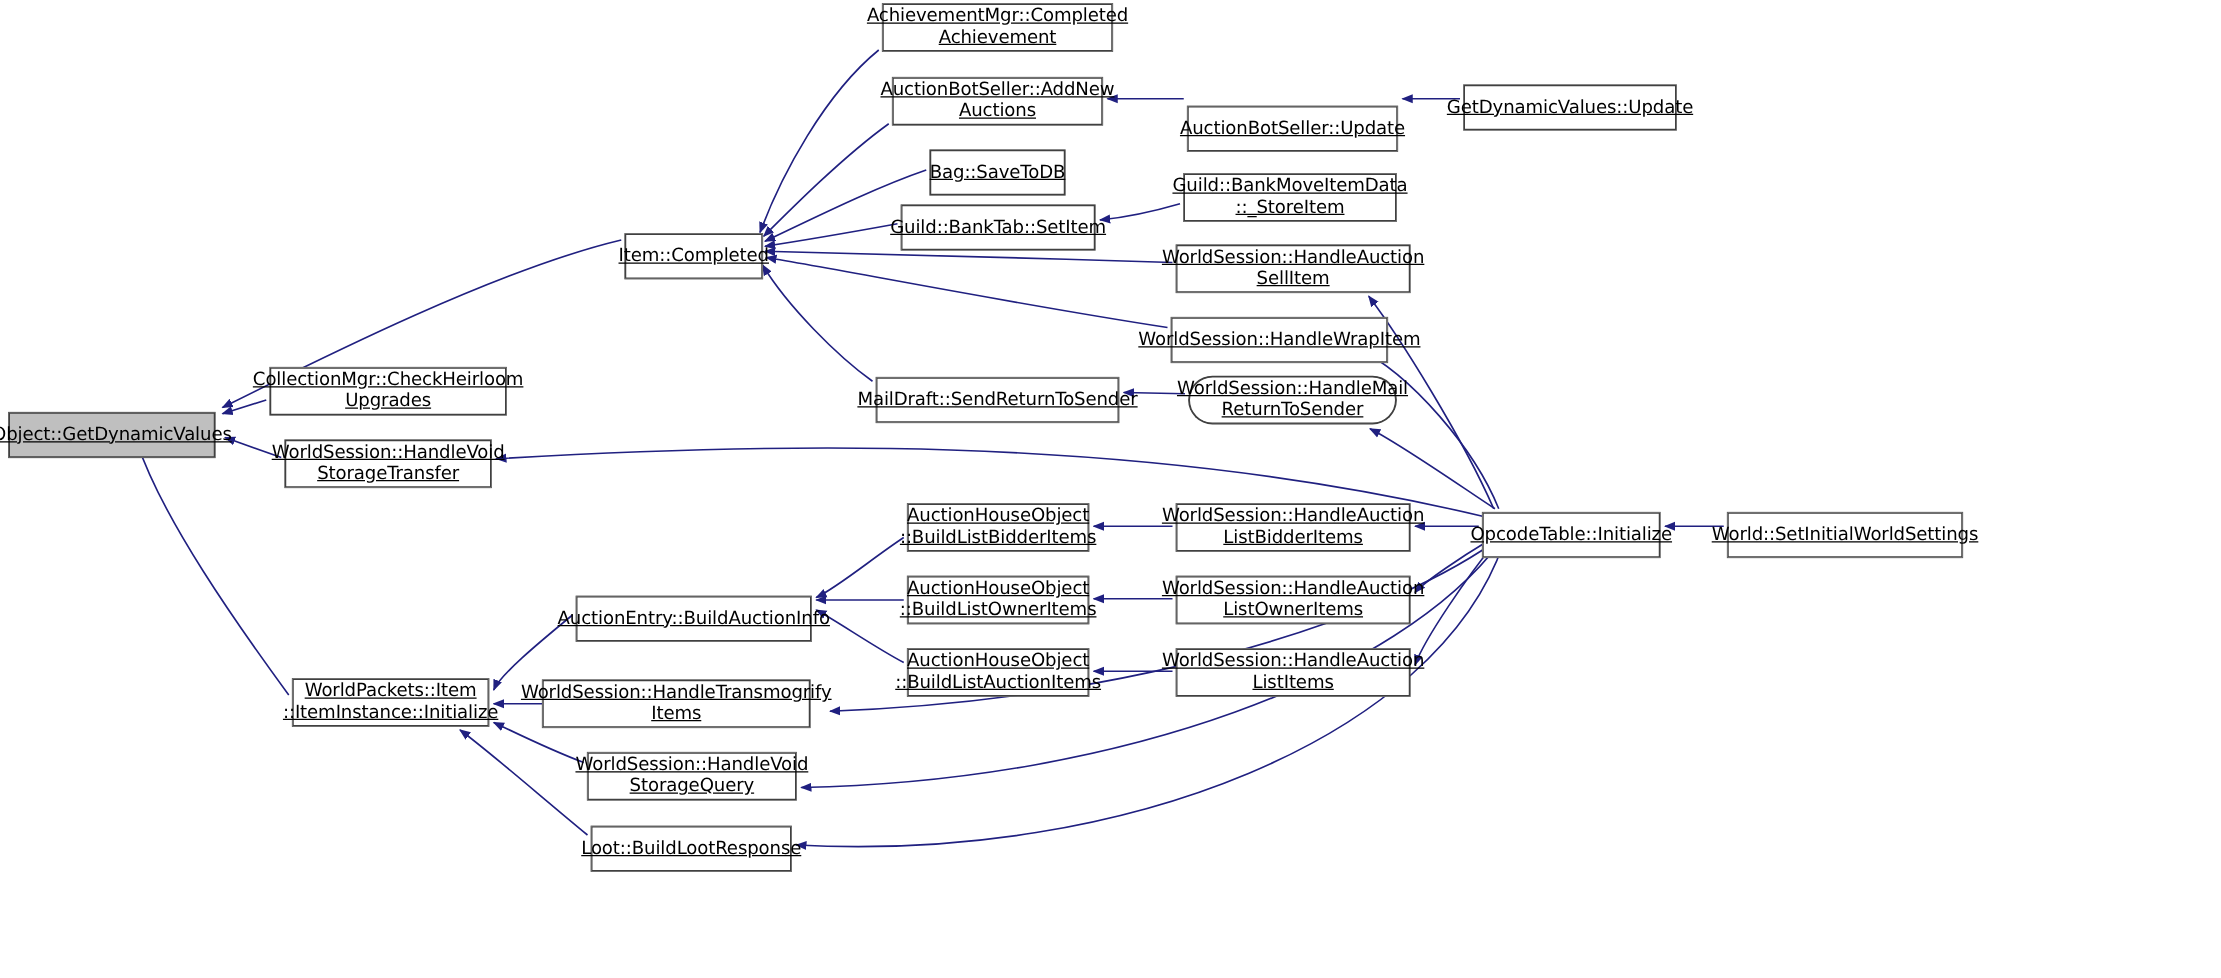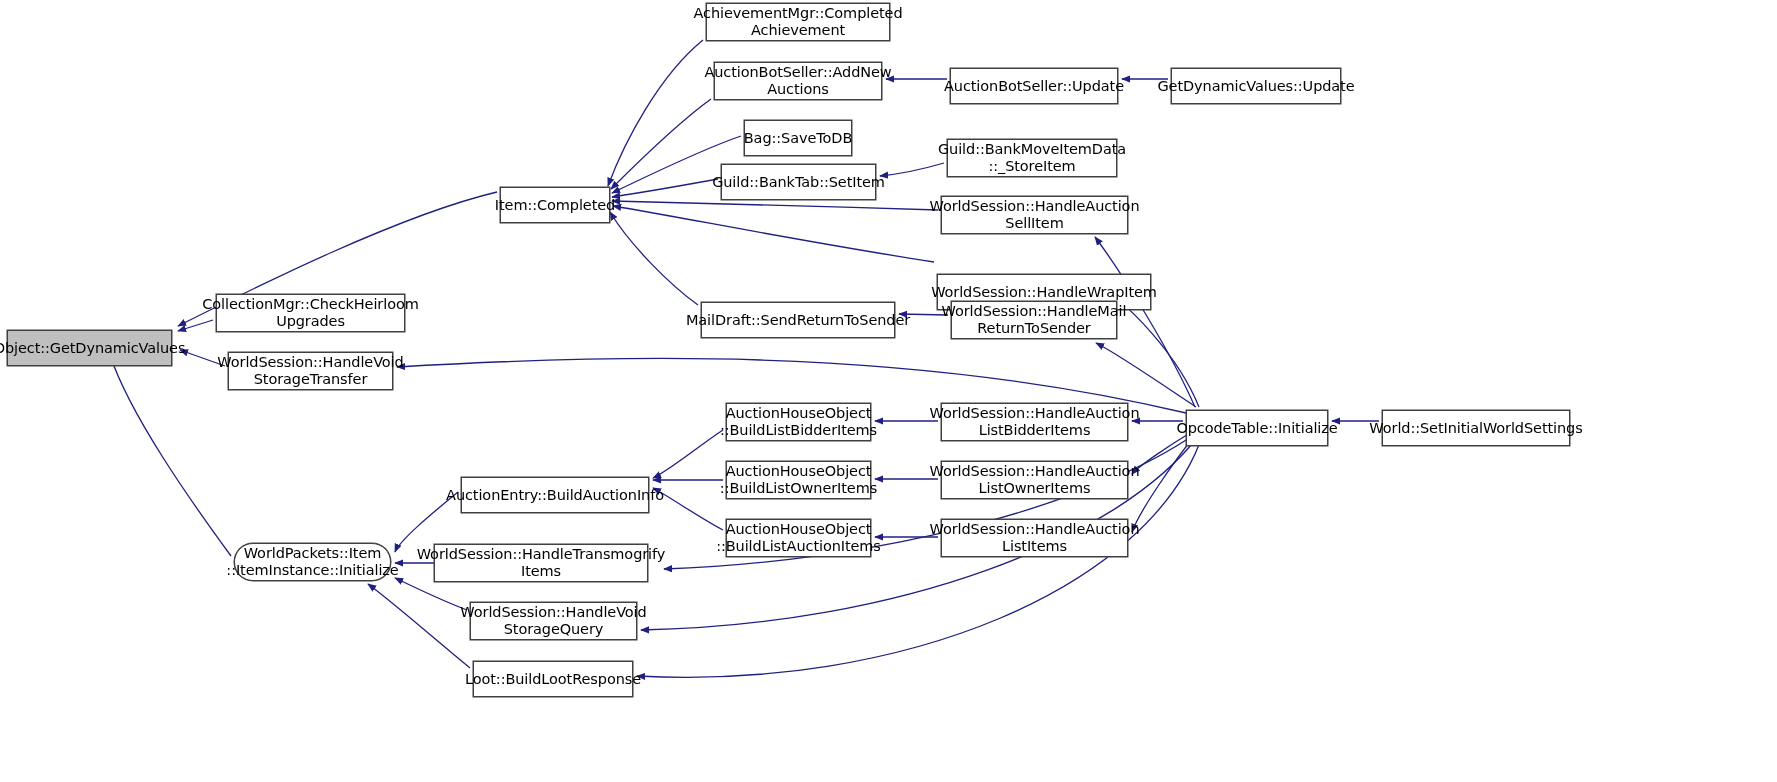--- a/index.html
+++ b/index.html
@@ -31,20 +31,21 @@
     color: #000000;
     font-size: 14.5px;
     line-height: 1.16;
     display: flex;
     align-items: center;
     justify-content: center;
     text-align: center;
     white-space: pre-line;
     letter-spacing: -0.1px;
     padding: 17px 4px;
+    text-decoration: underline;
   }
   .node.root {
     background: #bfbfbf;
     border-color: #404040;
   }
   .node.thick {
     border-width: 1px;
     box-shadow: 0 0 0 0.5px #404040;
   }
 </style>
@@ -94,53 +95,53 @@
       <path d="M 443,563 L 395,563" fill="none" stroke="#202080" stroke-width="1.3" marker-end="url(#ah)"></path>
       <path d="M 467,610 C 440,600 410,585 395,578" fill="none" stroke="#202080" stroke-width="1.3" marker-end="url(#ah)"></path>
       <path d="M 470,668 C 430,635 390,600 368,584" fill="none" stroke="#202080" stroke-width="1.3" marker-end="url(#ah)"></path>
     </svg>
   <div id="nodes">
       <div class="node thick root" style="left: 7px; top: 330px; width: 165px; height: 22px;">Object::GetDynamicValues</div>
       <div class="node thick" style="left: 706px; top: 3px; width: 184px; height: 38px;">AchievementMgr::Completed
 Achievement</div>
       <div class="node thick" style="left: 714px; top: 62px; width: 168px; height: 38px;">AuctionBotSeller::AddNew
 Auctions</div>
-      <div class="node thick" style="left: 950px; top: 68px; width: 168px; height: 23px;">AuctionBotSeller::Update</div>
+      <div class="node thick" style="left: 950px; top: 85px; width: 168px; height: 23px;">AuctionBotSeller::Update</div>
       <div class="node thick" style="left: 1171px; top: 68px; width: 170px; height: 23px;">GetDynamicValues::Update</div>
       <div class="node thick" style="left: 744px; top: 120px; width: 108px; height: 23px; text-align: center;">Bag::SaveToDB</div>
       <div class="node thick" style="left: 947px; top: 139px; width: 170px; height: 38px;">Guild::BankMoveItemData
 ::_StoreItem</div>
       <div class="node thick" style="left: 721px; top: 164px; width: 155px; height: 23px;">Guild::BankTab::SetItem</div>
       <div class="node thick" style="left: 500px; top: 187px; width: 110px; height: 23px;">Item::Completed</div>
       <div class="node thick" style="left: 941px; top: 196px; width: 187px; height: 38px;">WorldSession::HandleAuction
 SellItem</div>
-      <div class="node thick" style="left: 937px; top: 254px; width: 214px; height: 23px; margin-top: 20px;">WorldSession::HandleWrapItem</div>
+      <div class="node thick" style="left: 937px; top: 254px; width: 173px; height: 23px;">WorldSession::HandleWrapItem</div>
       <div class="node thick" style="left: 216px; top: 294px; width: 189px; height: 38px;">CollectionMgr::CheckHeirloom
 Upgrades</div>
       <div class="node thick" style="left: 701px; top: 302px; width: 194px; height: 23px;">MailDraft::SendReturnToSender</div>
-      <div class="node thick" style="left: 951px; top: 301px; width: 166px; height: 38px;">WorldSession::HandleMail
+      <div class="node thick" style="left: 951px; top: 301px; width: 166px; height: 38px; border-radius: 19px;">WorldSession::HandleMail
 ReturnToSender</div>
       <div class="node thick" style="left: 228px; top: 352px; width: 165px; height: 38px;">WorldSession::HandleVoid
 StorageTransfer</div>
       <div class="node thick" style="left: 726px; top: 403px; width: 145px; height: 38px;">AuctionHouseObject
 ::BuildListBidderItems</div>
       <div class="node thick" style="left: 941px; top: 403px; width: 187px; height: 38px;">WorldSession::HandleAuction
 ListBidderItems</div>
       <div class="node thick" style="left: 1186px; top: 410px; width: 142px; height: 23px;">OpcodeTable::Initialize</div>
       <div class="node thick" style="left: 1382px; top: 410px; width: 188px; height: 23px;">World::SetInitialWorldSettings</div>
       <div class="node thick" style="left: 726px; top: 461px; width: 145px; height: 38px;">AuctionHouseObject
 ::BuildListOwnerItems</div>
       <div class="node thick" style="left: 941px; top: 461px; width: 187px; height: 38px;">WorldSession::HandleAuction
 ListOwnerItems</div>
       <div class="node thick" style="left: 461px; top: 477px; width: 188px; height: 23px;">AuctionEntry::BuildAuctionInfo</div>
       <div class="node thick" style="left: 726px; top: 519px; width: 145px; height: 38px;">AuctionHouseObject
 ::BuildListAuctionItems</div>
       <div class="node thick" style="left: 941px; top: 519px; width: 187px; height: 38px;">WorldSession::HandleAuction
 ListItems</div>
-      <div class="node thick" style="left: 234px; top: 543px; width: 157px; height: 38px; border-radius: 19px;">WorldPackets::Item
+      <div class="node thick" style="left: 234px; top: 543px; width: 157px; height: 38px;">WorldPackets::Item
 ::ItemInstance::Initialize</div>
       <div class="node thick" style="left: 434px; top: 544px; width: 214px; height: 38px;">WorldSession::HandleTransmogrify
 Items</div>
       <div class="node thick" style="left: 470px; top: 602px; width: 167px; height: 38px;">WorldSession::HandleVoid
 StorageQuery</div>
       <div class="node thick" style="left: 473px; top: 661px; width: 160px; height: 23px;">Loot::BuildLootResponse</div>
     </div>
 </div>
 
 </body></html>

